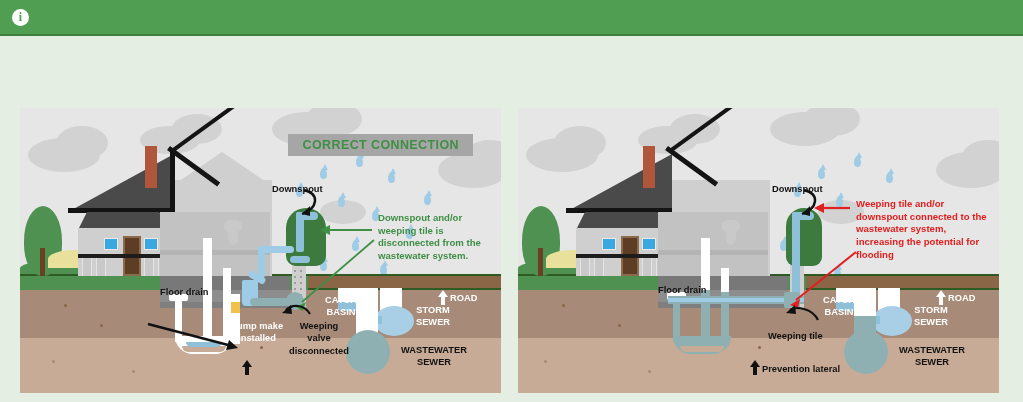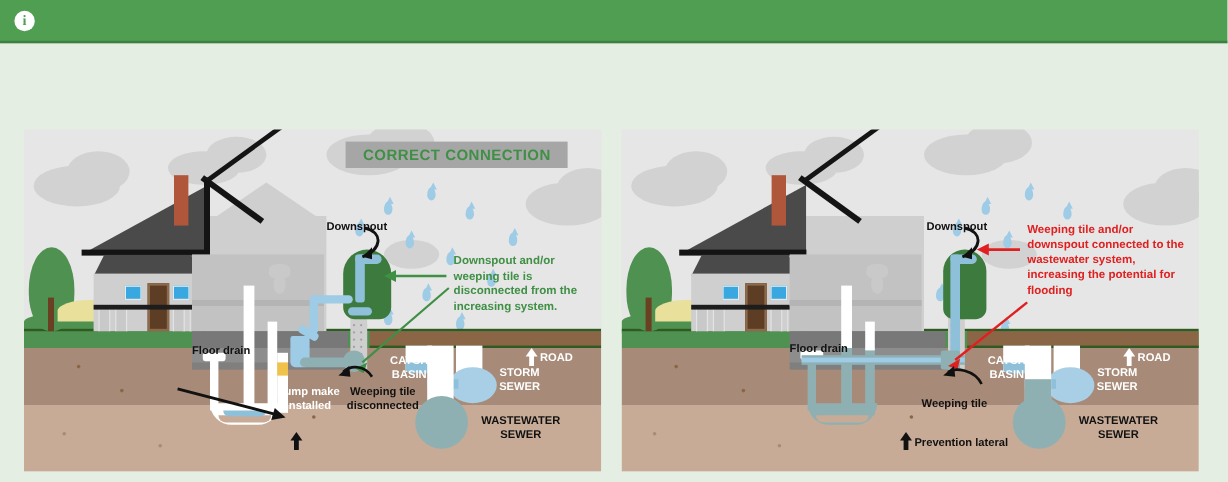--- a/index.html
+++ b/index.html
@@ -92,32 +92,32 @@
   .sewer-ball2{position:absolute;background:#a8cfe6;border-radius:50%;}
   .drop { position:absolute; background:#9ecbe5;
           width:7px;height:11px;border-radius:50% 50% 50% 50%/60% 60% 40% 40%;
           transform:rotate(0deg);}
   .drop::before{content:"";position:absolute;left:50%;top:-4px;margin-left:-1.5px;
           border-left:3px solid transparent;border-right:3px solid transparent;
           border-bottom:6px solid #9ecbe5;}
 
   
   .badge {
-    position:absolute; top:10px; background:#a6a6a6;
+    position:absolute; top:26px; background:#a6a6a6;
     padding:4px 14px; font-size:12.5px; font-weight:bold; letter-spacing:.4px;
   }
   .badge.ok  { right:28px; color:#3f8f45; }
   .badge.bad { right:28px; color:#e02020; }
 
   
   .anno { position:absolute; font-size:9.3px; font-weight:bold; line-height:1.32; }
   .anno.black { color:#111; }
   .anno.white { color:#fff; }
   .anno.green { color:#3f8f45; font-size:9.6px; }
-  .anno.red   { color:#e02020; font-size:9.6px; }
+  .anno.red   { color:#e02020; font-size:9.6px;margin-top:12px; }
   .anno.ctr   { text-align:center; }
 
   .arrow-svg{ position:absolute; overflow:visible; }
 </style>
 </head>
 <body>
 
 <div class="page">
 
   <div class="header">
@@ -238,24 +238,24 @@
       <div class="pipe-w" style="left:336px;top:180px;width:22px;height:48px;"></div>
       <div class="sewer-ball" style="left:326px;top:222px;width:44px;height:44px;"></div>
 
       <div style="position:absolute;left:418px;top:182px;width:0;height:0;border-left:5px solid transparent;border-right:5px solid transparent;border-bottom:7px solid #fff;"></div>
       <div style="position:absolute;left:421px;top:188px;width:4px;height:9px;background:#fff;"></div>
 
       <div style="position:absolute;left:222px;top:252px;width:0;height:0;border-left:5px solid transparent;border-right:5px solid transparent;border-bottom:7px solid #111;"></div>
       <div style="position:absolute;left:225px;top:258px;width:4px;height:9px;background:#111;"></div>
 
       <div class="anno black" style="left:252px;top:75px;">Downspout</div>
-      <div class="anno green" style="left:358px;top:104px;width:112px;">Downspout and/or weeping tile is disconnected from the increasing system.</div>
+      <div class="anno green" style="left:358px;top:104px;width:112px;">Downspout and/or weeping tile is disconnected from the wastewater system.</div>
       <div class="anno black" style="left:140px;top:178px;">Floor drain</div>
       <div class="anno white ctr" style="left:208px;top:212px;width:58px;">Sump make installed</div>
-      <div class="anno black ctr" style="left:268px;top:212px;width:62px;">Weeping tile disconnected</div>
+      <div class="anno black ctr" style="left:268px;top:212px;width:62px;">Weeping valve disconnected</div>
       <div class="anno white ctr" style="left:300px;top:186px;width:42px;">CATCH BASIN</div>
       <div class="anno white ctr" style="left:388px;top:196px;width:50px;">STORM SEWER</div>
       <div class="anno black ctr" style="left:374px;top:236px;width:80px;">WASTEWATER SEWER</div>
       <div class="anno white" style="left:430px;top:184px;">ROAD</div>
 
       <svg class="arrow-svg" style="left:0;top:0;width:481px;height:285px;">
         <path d="M284 82 C300 86 298 100 282 106" stroke="#111" stroke-width="2.4" fill="none"></path>
         <polygon points="282,106 290,98 290,108" fill="#111"></polygon>
         <path d="M352 122 L306 122" stroke="#3f8f45" stroke-width="2.2" fill="none"></path>
         <polygon points="300,122 310,117 310,127" fill="#3f8f45"></polygon>

